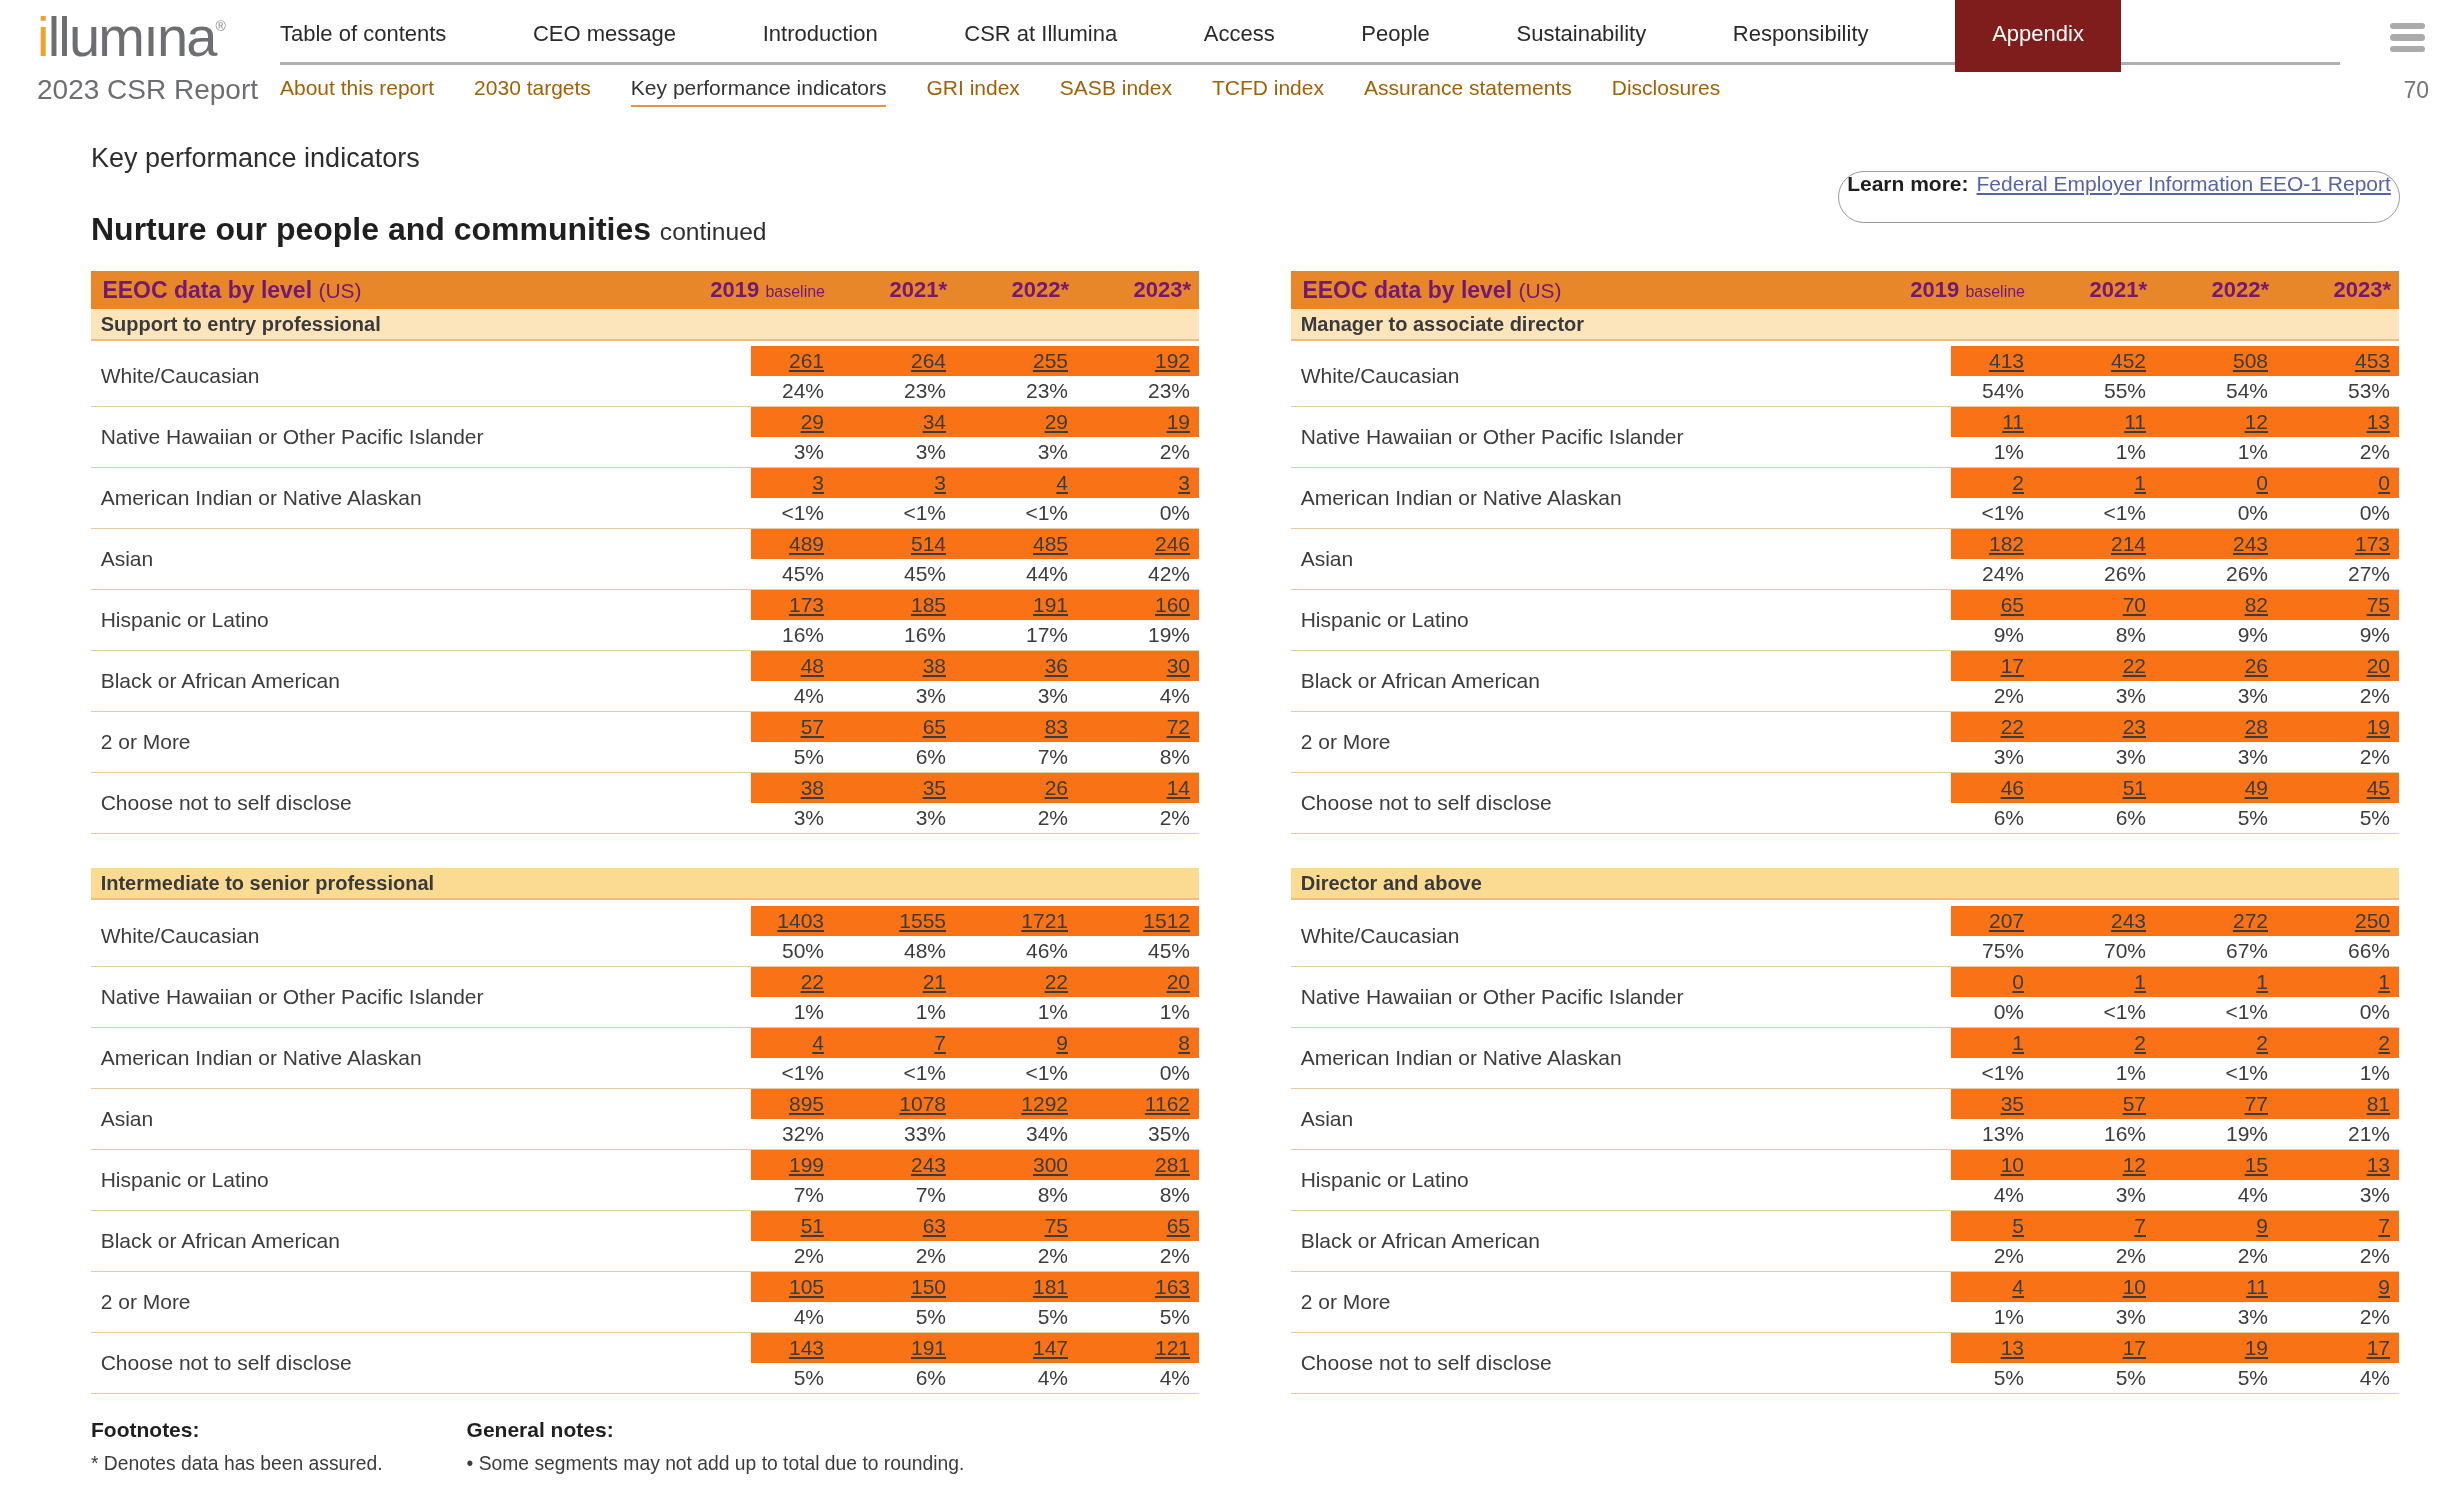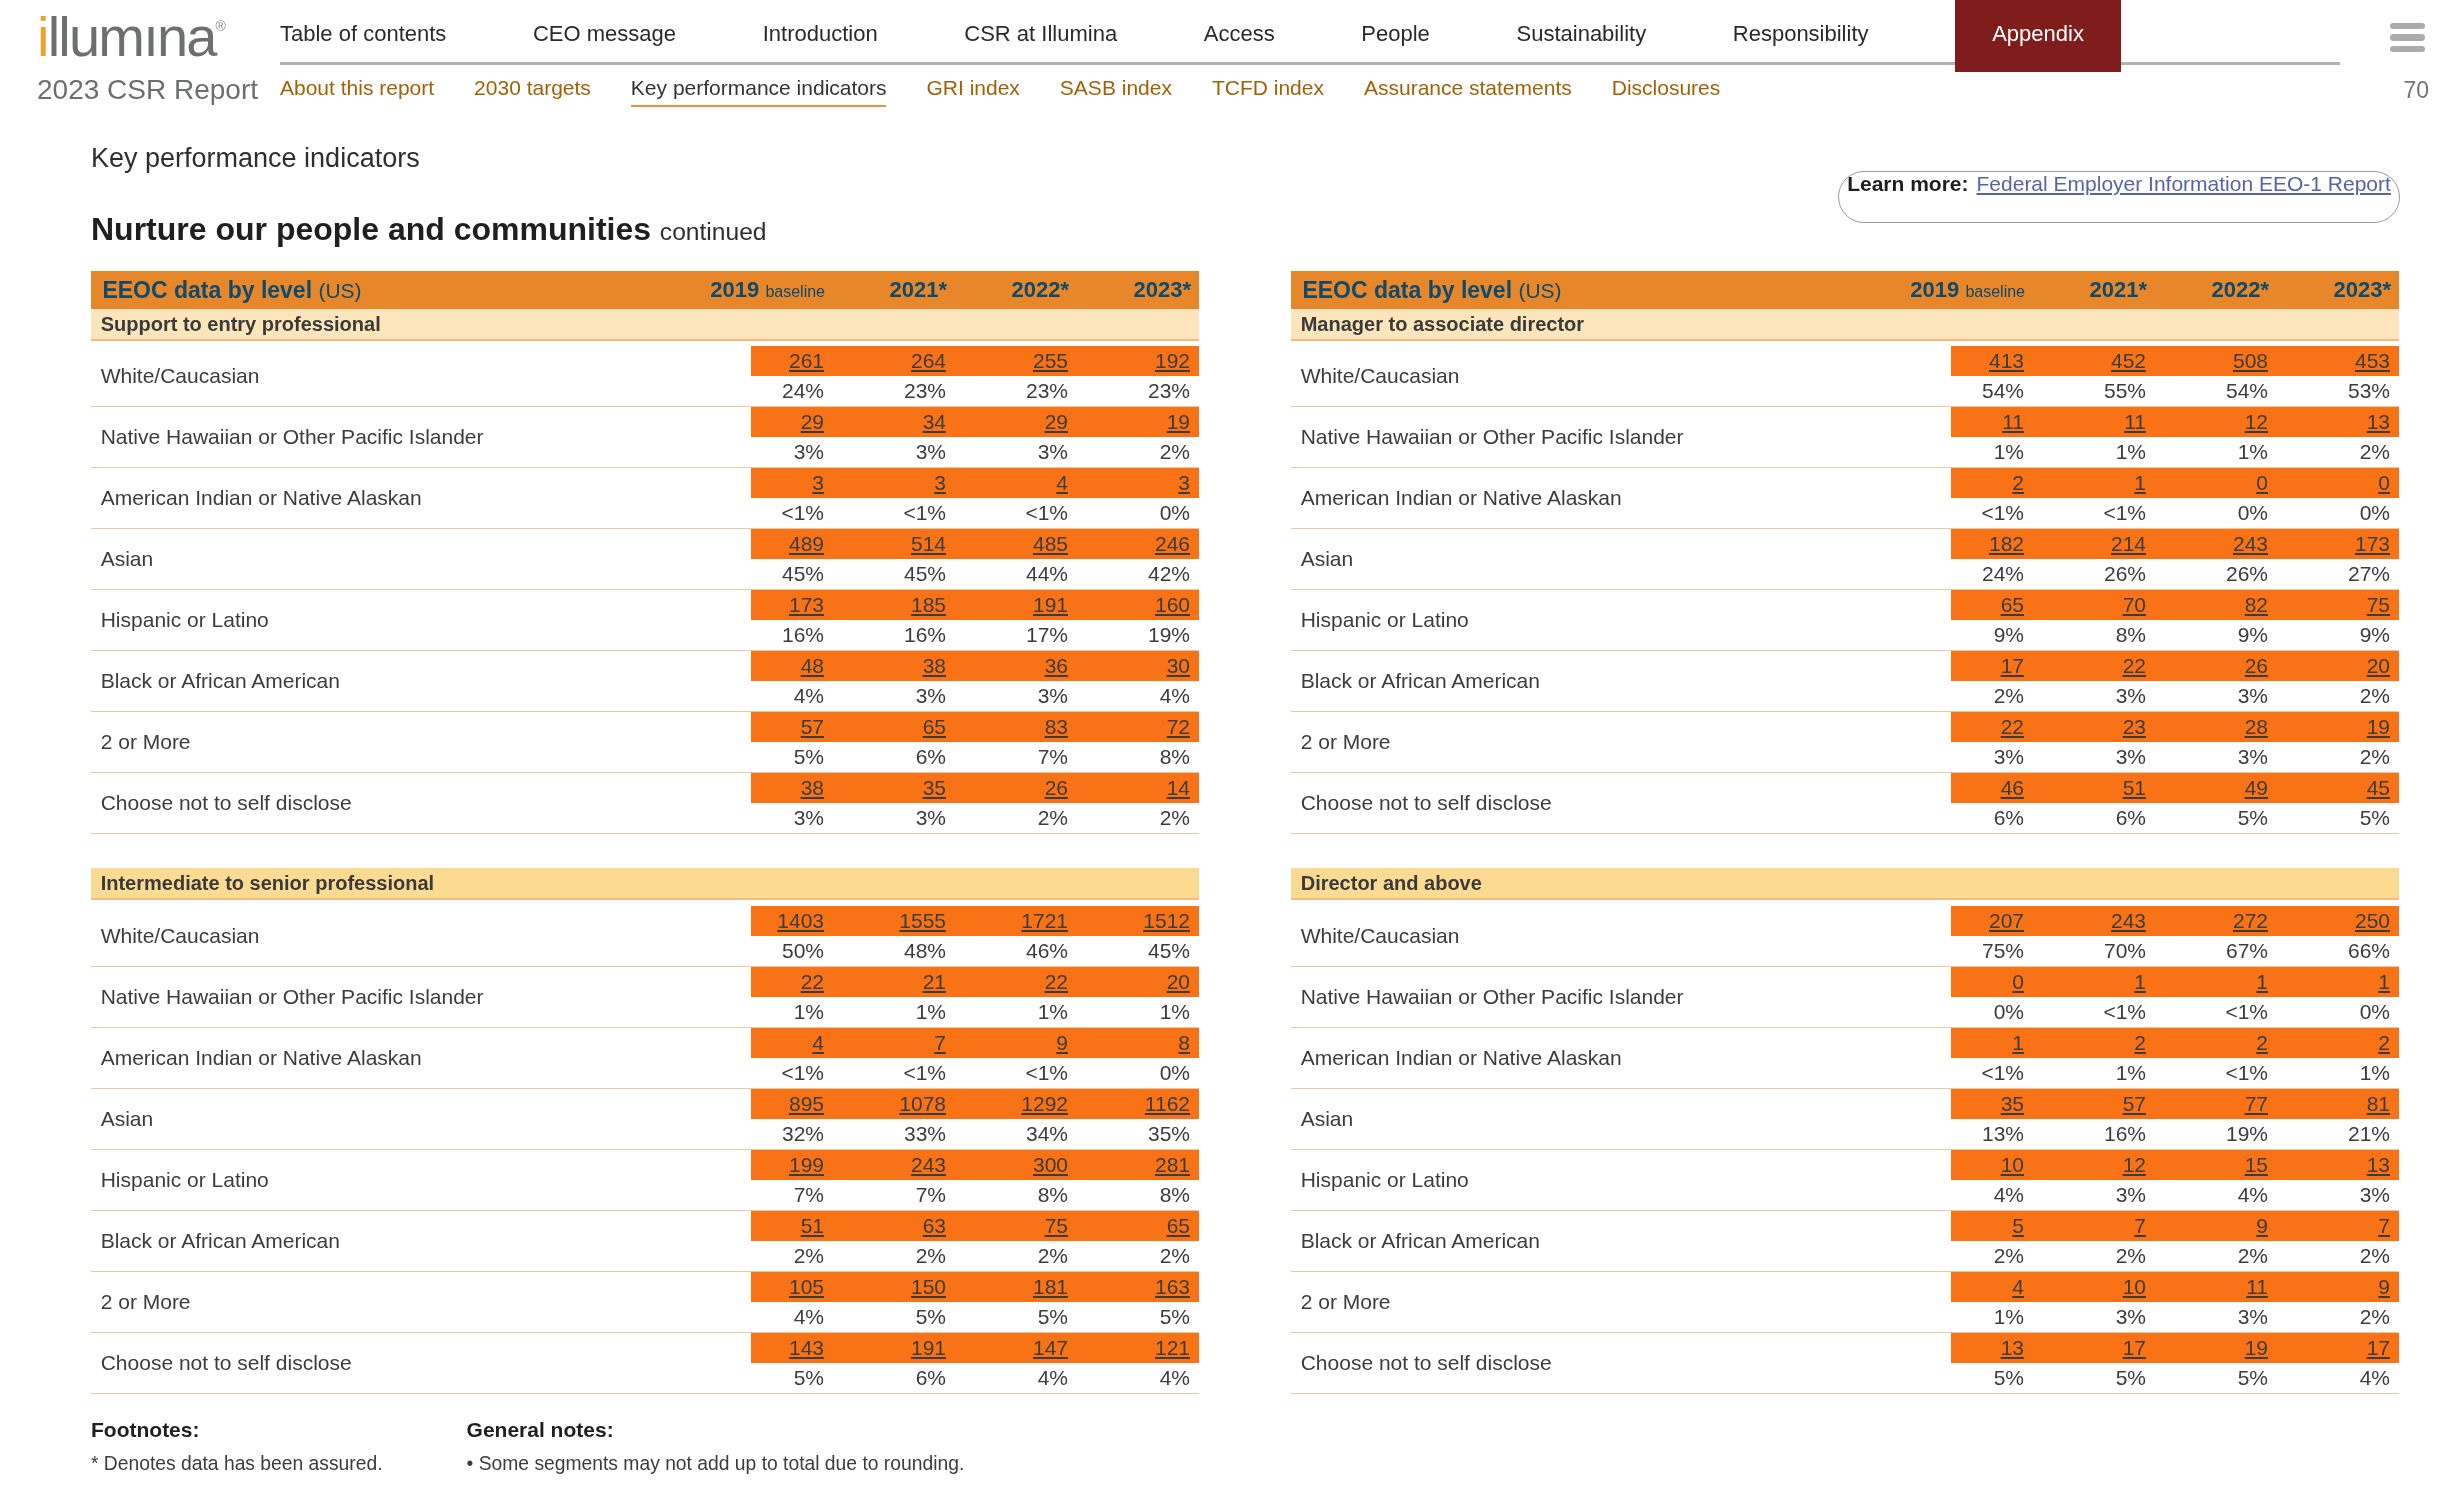--- a/index.html
+++ b/index.html
@@ -30,21 +30,21 @@
   .section-title .cont{font-size:24.6px;font-weight:400;color:#2e2e2e;margin-left:8.8px;}
   .learn-more{position:absolute;left:1838px;top:171px;width:562px;height:52px;box-sizing:border-box;
     border:1.8px solid #9b9b9b;border-radius:26px;display:flex;justify-content:center;gap:8px;
     font-size:21px;background:#fff;}
   .learn-more .lm-label{font-weight:700;color:#1e1e1e;}
   .learn-more .lm-link{color:#5763a8;text-decoration:underline;cursor:pointer;}
   
   .tables-grid{position:absolute;left:91px;top:271px;display:grid;
     grid-template-columns:1108px 1108px;column-gap:92px;row-gap:34px;align-items:start;}
   .tbl{width:1108px;}
-  .tbl-header{height:38px;background:#e8862a;display:flex;align-items:center;color:#0c4a6e;}
+  .tbl-header{height:38px;background:#e8862a;display:flex;align-items:center;color:#701a75;}
   .ht{flex:1;padding-left:11.4px;font-size:23px;font-weight:700;}
   .ht .us{font-weight:400;font-size:21px;}
   .hcols{display:grid;grid-template-columns:192px 122px 122px 122px;}
   .hc{text-align:right;padding-right:8px;font-size:22px;font-weight:700;white-space:nowrap;}
   .hc .baseline{font-size:16px;font-weight:400;}
   .subhead{height:32px;box-sizing:border-box;display:flex;align-items:center;padding-left:9.7px;
     font-size:20px;font-weight:700;color:#3a3a3a;border-bottom:2.6px solid #f0be7b;margin-bottom:5.3px;}
   .subhead-light{background:#fce5bb;}
   .subhead-gold{background:#fbdb92;}
   .grp{display:flex;border-bottom:1.8px solid #e7cba0;}

